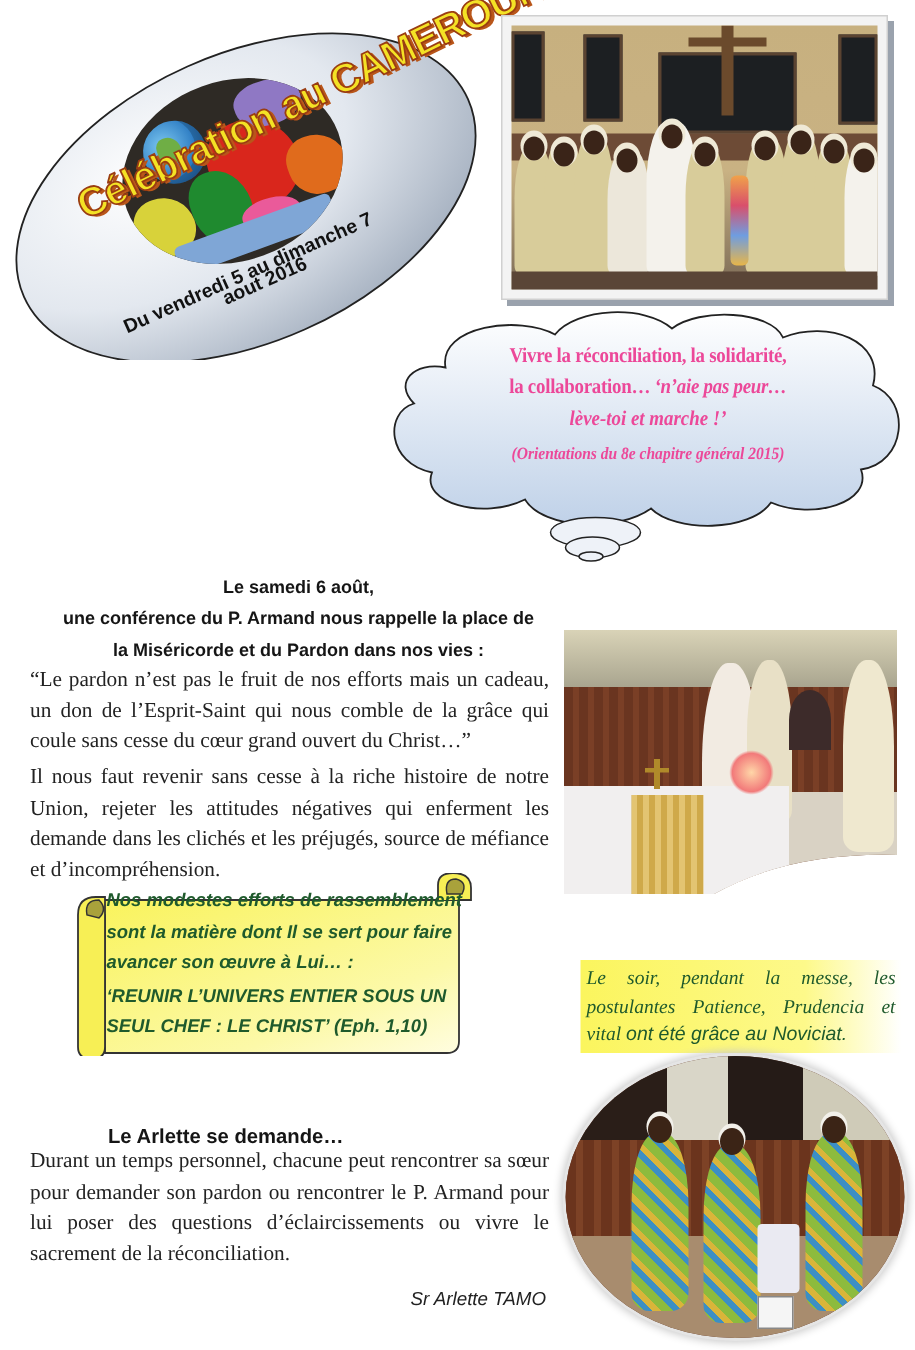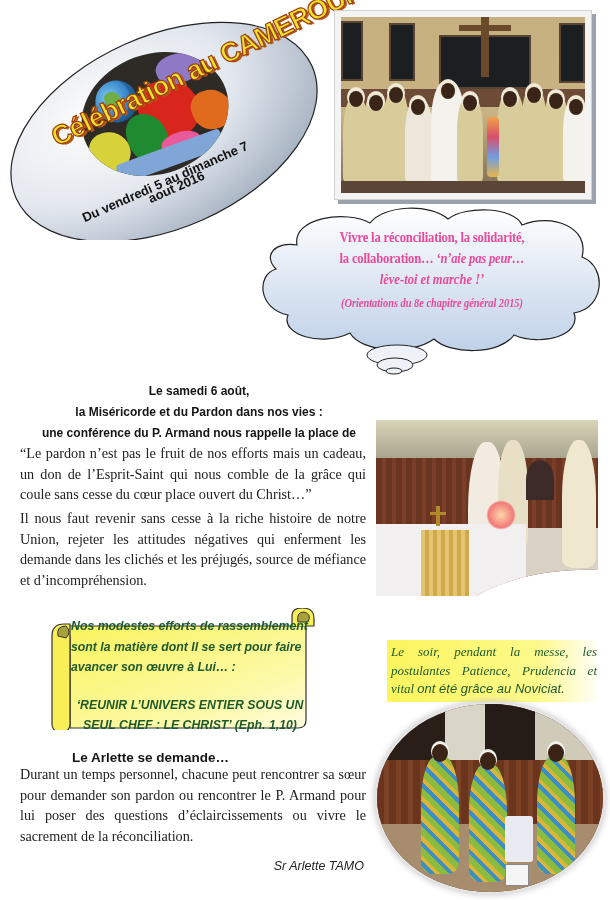--- a/index.html
+++ b/index.html
@@ -94,28 +94,28 @@
     .body-col {
       position: absolute; left: 20px; width: 346px;
       font-family: "Liberation Serif", serif; font-size: 14.2px; line-height: 20.5px;
       text-align: justify; color: #222;
     }
     .quote-para { top: 443px; }
     .union-para { top: 508px; }
     .pardon-para { top: 764px; }
 
     
-    .scroll { position: absolute; left: 44px; top: 608px; width: 280px; height: 122px; }
+    .scroll { position: absolute; left: 44px; top: 582px; width: 280px; height: 122px; }
     .scroll svg { position: absolute; left: 0; top: 0; }
     .scroll-text {
       position: absolute; left: 27px; top: 8px; width: 238px;
       font-family: "Liberation Sans", sans-serif; font-style: italic; font-weight: bold;
       font-size: 12.3px; line-height: 20.5px; color: #1f5a2c;
     }
-    .scroll-text .centered { text-align: center; display: block; margin-top: 17px; }
+    .scroll-text .centered { text-align: left; display: block; margin-top: 2px; }
 
     .sub-headline {
       position: absolute; left: 72px; top: 750px;
       font-family: "Liberation Sans", sans-serif; font-weight: bold; font-size: 13.5px; color: #151515;
     }
     .signature {
       position: absolute; right: 246px; top: 859px;
       font-family: "Liberation Sans", sans-serif; font-style: italic; font-size: 12.5px; color: #222;
     }
 
@@ -242,25 +242,25 @@
   <div class="cloud-text">
     <span class="l1">Vivre la réconciliation, la solidarité,</span>
     <span class="l1"><span>la collaboration… </span><em>‘n’aie pas peur…</em></span>
     <span class="l3">lève-toi et marche !’</span>
     <span class="l4">(Orientations du 8e chapitre général 2015)</span>
   </div>
 </div>
 
 <div class="headline">
   <span>Le samedi 6 août,</span>
+  <span>une conférence du P. Armand nous rappelle la place de</span>
   <span>la Miséricorde et du Pardon dans nos vies :</span>
-  <span>une conférence du P. Armand nous rappelle la place de</span>
-</div>
-
-<p class="body-col quote-para">“Le pardon n’est pas le fruit de nos efforts mais un cadeau, un don de l’Esprit-Saint qui nous comble de la grâce qui coule sans cesse du cœur place ouvert du Christ…”</p>
+</div>
+
+<p class="body-col quote-para">“Le pardon n’est pas le fruit de nos efforts mais un cadeau, un don de l’Esprit-Saint qui nous comble de la grâce qui coule sans cesse du cœur grand ouvert du Christ…”</p>
 <p class="body-col union-para">Il nous faut revenir sans cesse à la riche histoire de notre Union, rejeter les attitudes négatives qui enferment les demande dans les clichés et les préjugés, source de méfiance et d’incompréhension.</p>
 
 <div class="scroll">
   <svg width="280" height="122" viewBox="0 0 280 122">
     <defs>
       <linearGradient id="scrollGrad" x1="0" y1="0" x2="1" y2="1">
         <stop offset="0%" stop-color="#f9f35a"></stop>
         <stop offset="70%" stop-color="#fcf9a8"></stop>
         <stop offset="100%" stop-color="#fffde0"></stop>
       </linearGradient>

